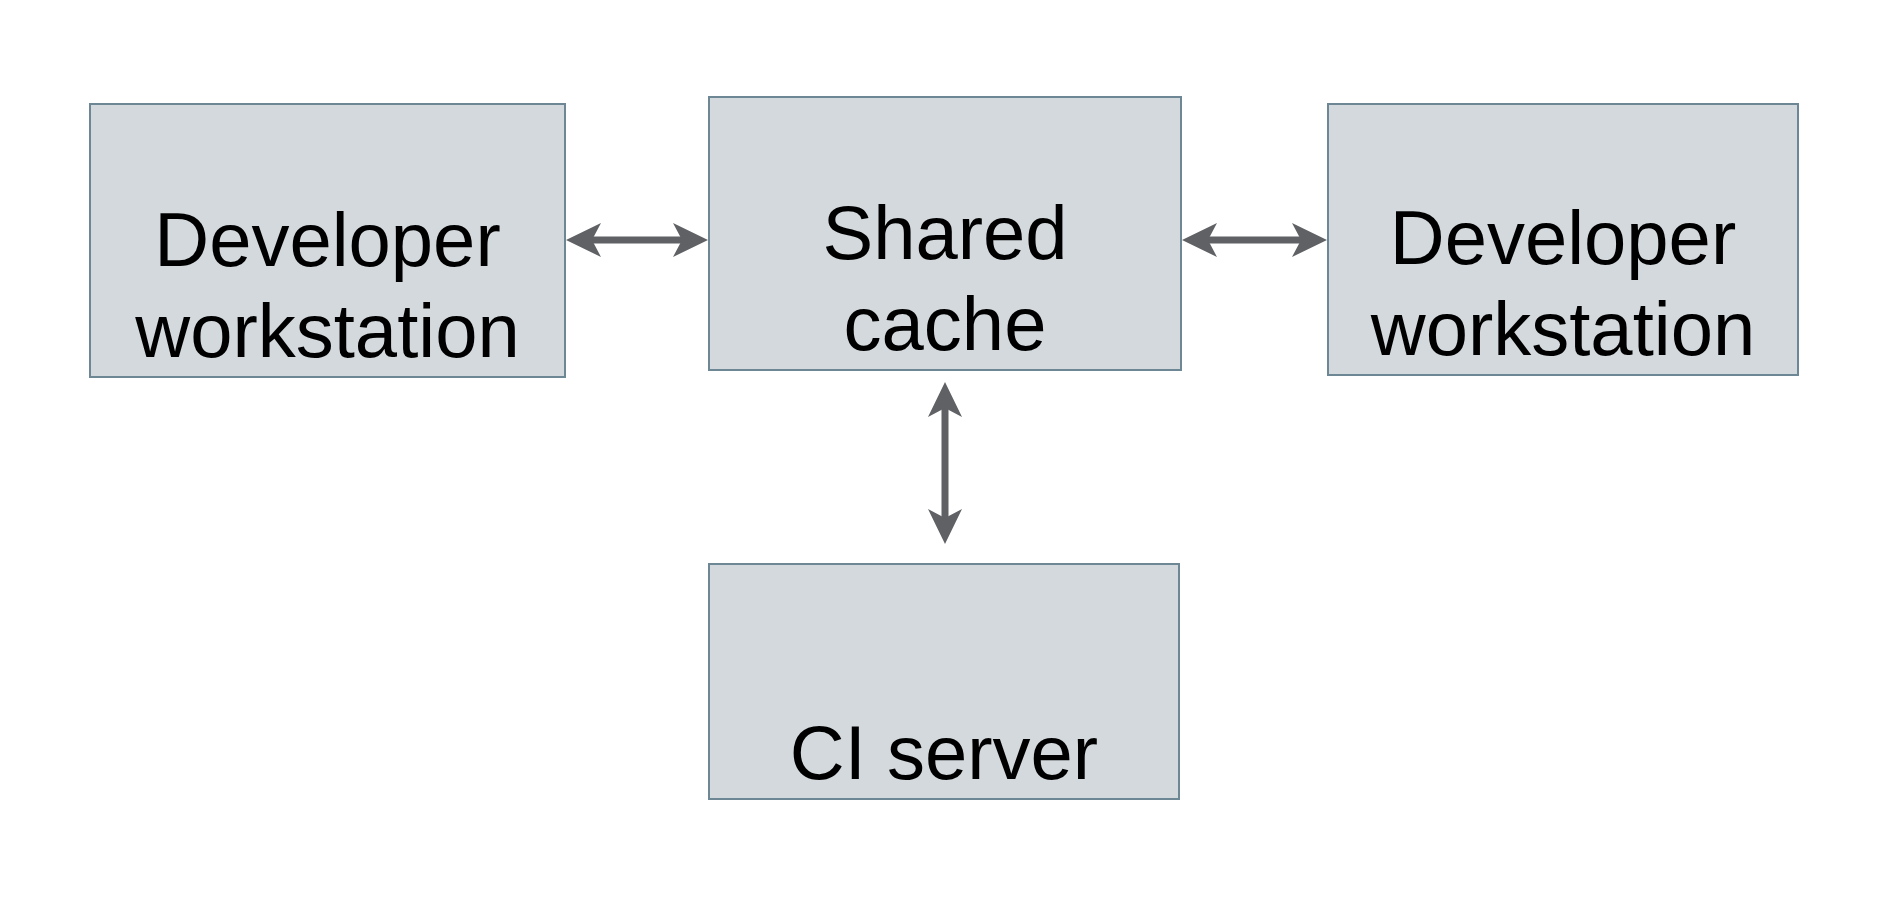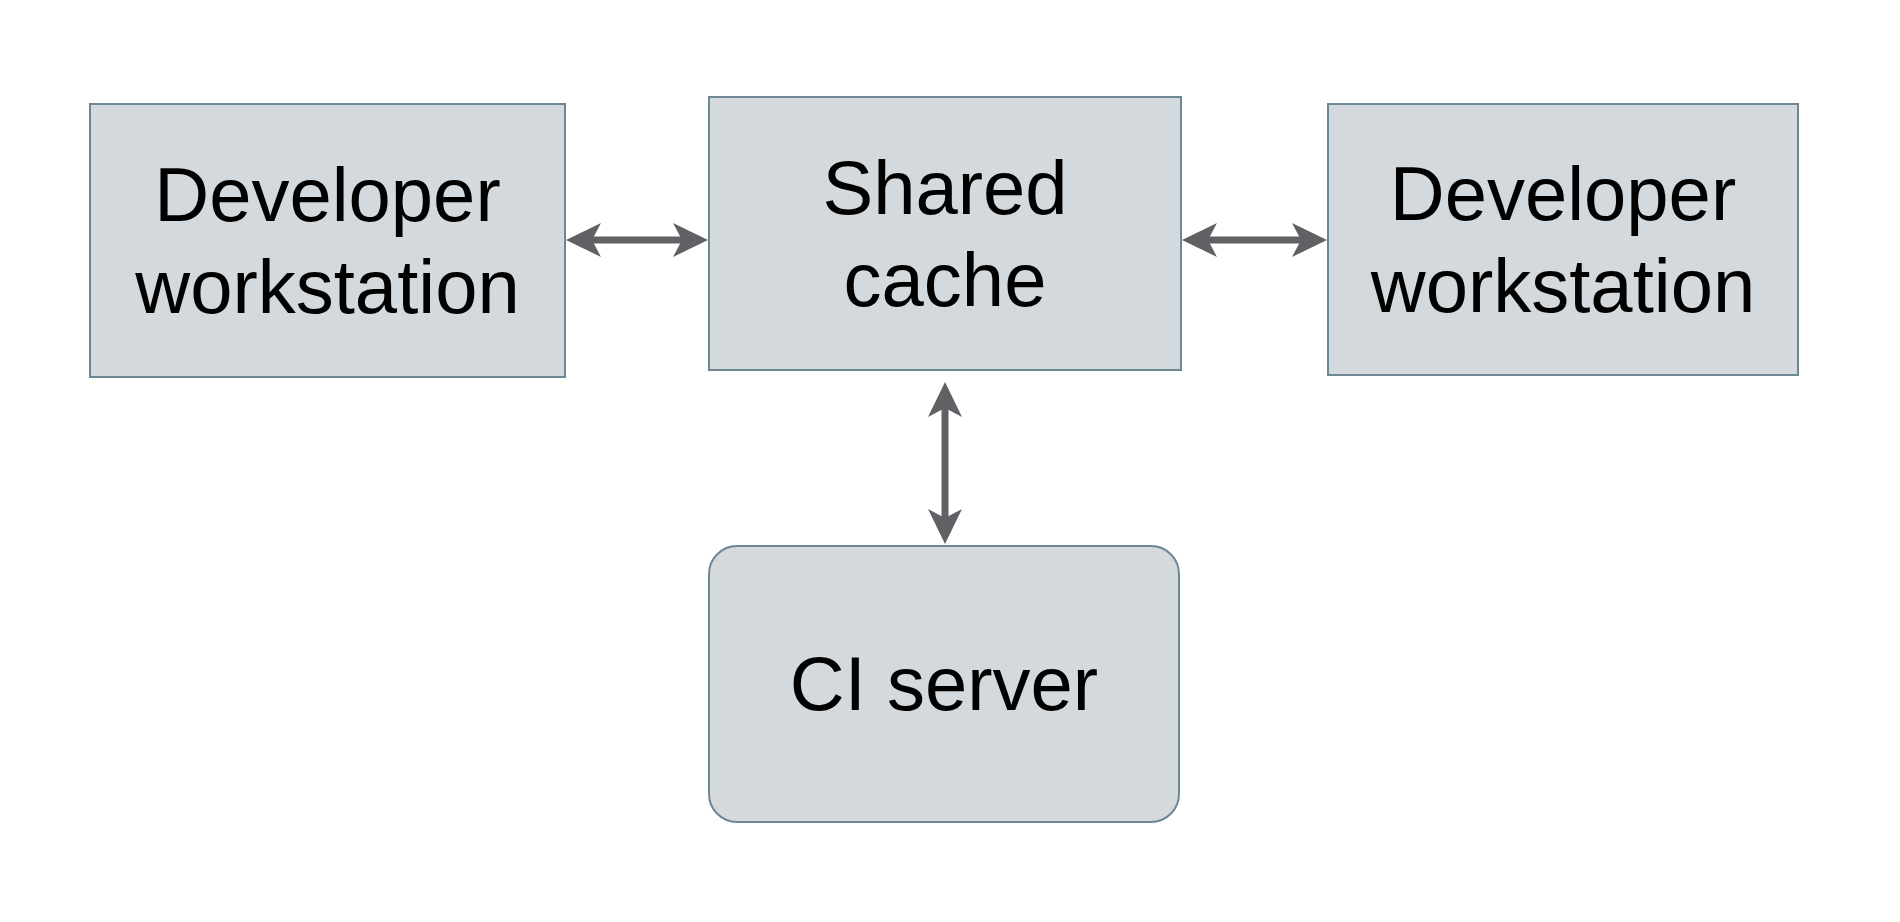--- a/index.html
+++ b/index.html
@@ -17,35 +17,35 @@
     height:922px;
     background:var(--background);
     overflow:hidden;
     font-family:"Liberation Sans", sans-serif;
   }
   .node{
     position:absolute;
     background:var(--node-fill);
     border:2px solid var(--node-border);
     display:flex;
-    align-items:center;
+    align-items:flex-end;
     justify-content:center;
     text-align:center;
     padding:0 12px;
   }
   .node-label{
     font-size:76px;
     line-height:1.2;
     color:var(--text);
     font-weight:400;
   }
   #node-dev-left   {left:89px;  top:103px; width:477px; height:275px;}
   #node-cache      {left:708px; top:96px; width:474px; height:275px;}
   #node-dev-right  {left:1327px;top:103px; width:472px; height:273px;}
-  #node-ci         {left:708px; top:545px; width:472px; height:278px;border-radius:29px;}
+  #node-ci         {left:708px; top:563px; width:472px; height:237px;}
   .connector{position:absolute;}
   #edge-left  {left:566px; top:218px;}
   #edge-right {left:1182px;top:218px;}
   #edge-down  {left:923px; top:382px;}
   .connector line{stroke:var(--arrow);stroke-width:7;}
   .connector polygon{fill:var(--arrow);}
 </style>
 </head>
 <body>
 

